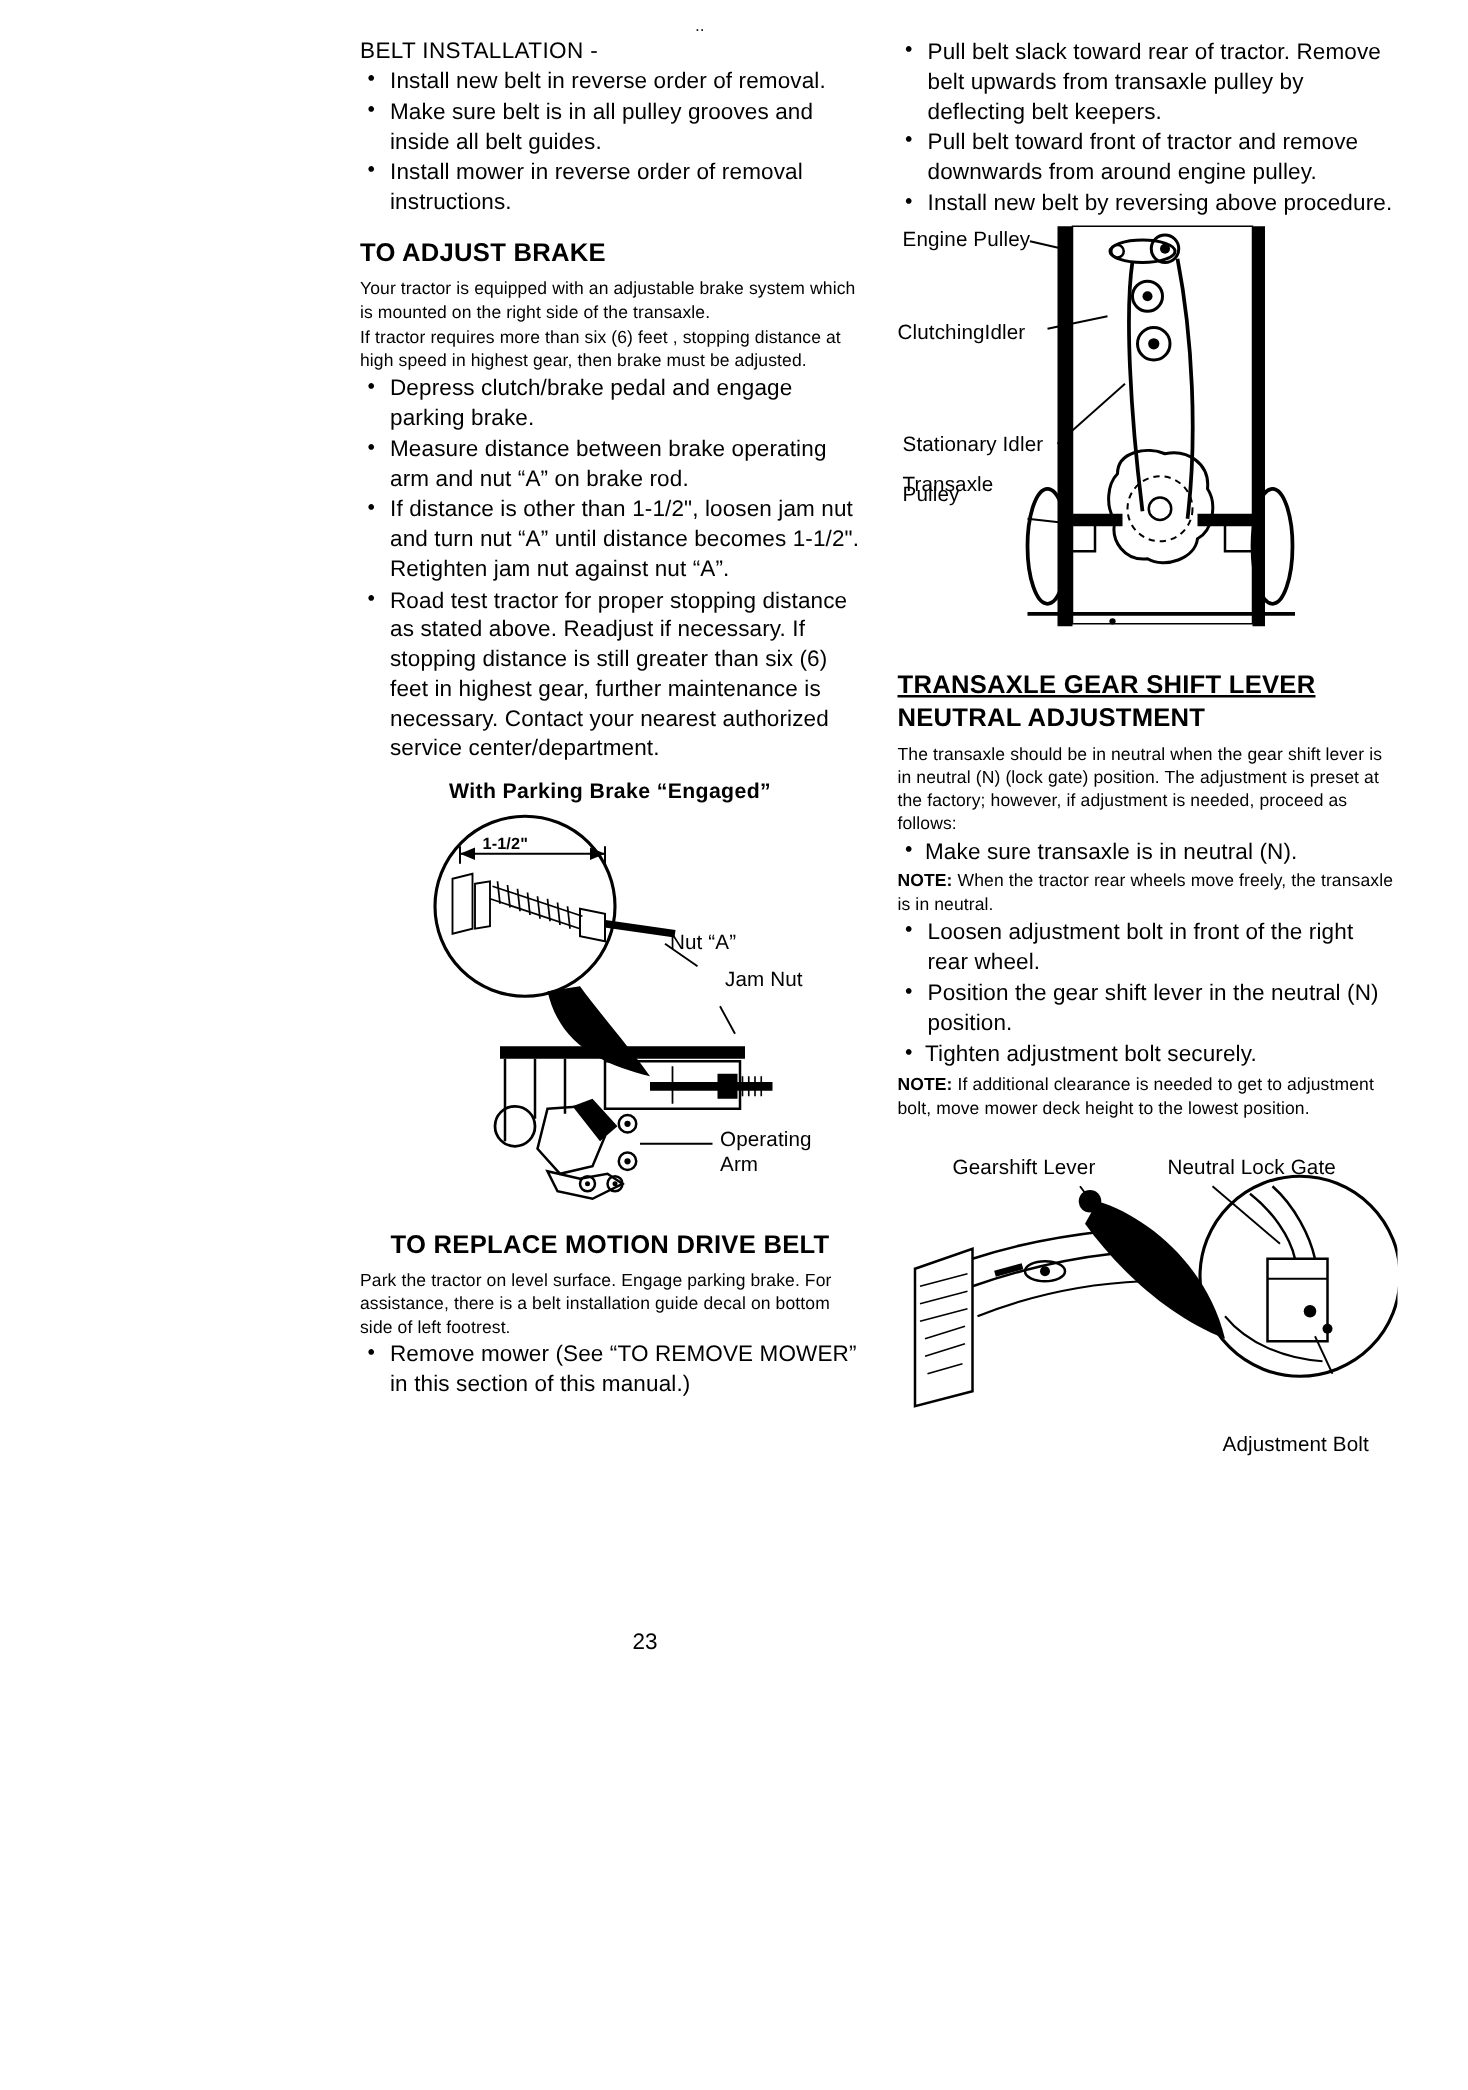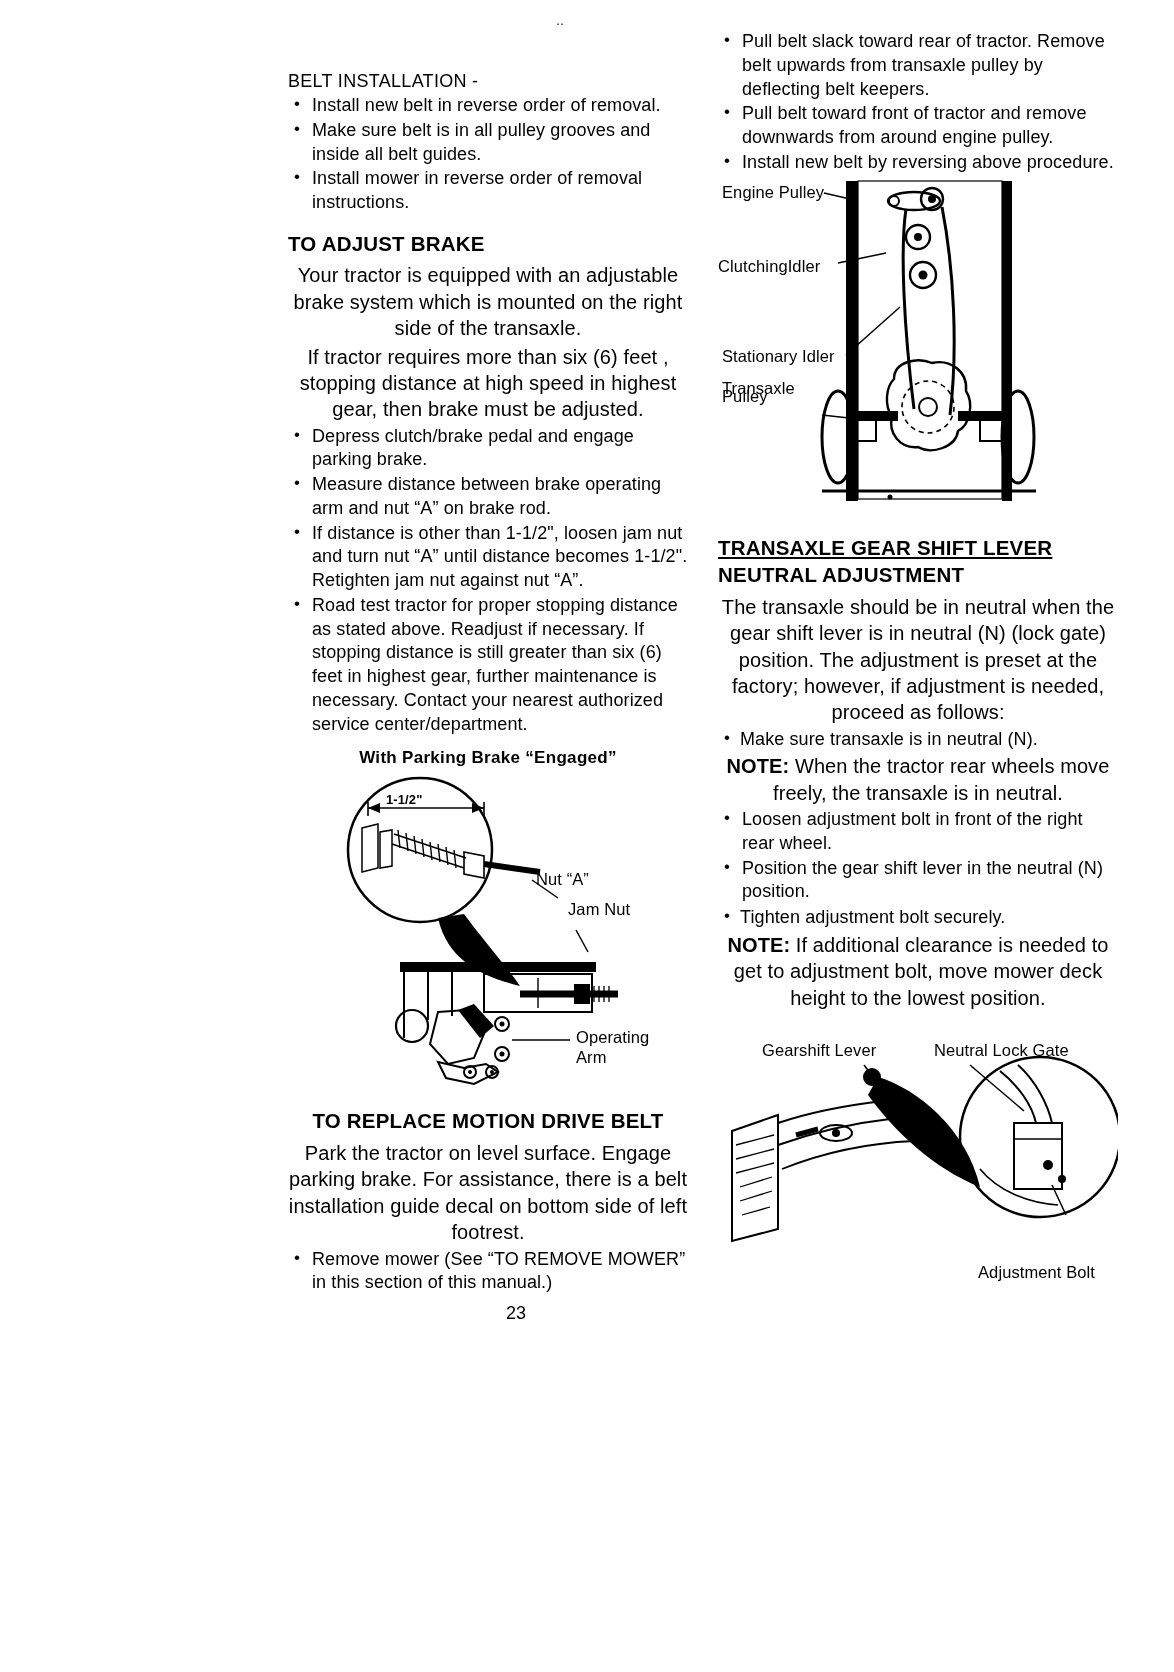--- a/index.html
+++ b/index.html
@@ -21,44 +21,42 @@
     width: 1174px;
     height: 1672px;
   }
   .col {
     position: absolute;
     top: 30px;
   }
   .col-left {
     left: 288px;
     width: 400px;
-    margin-top: 41px;
   }
   .col-right {
     left: 718px;
     width: 400px;
   }
   .sec-head {
     font-size: 20.5px;
     font-weight: bold;
     letter-spacing: 0.2px;
     margin: 16px 0 6px 0;
     line-height: 1.25;
   }
   .head-plain {
     font-size: 18px;
     letter-spacing: 0.3px;
     margin-bottom: 2px;
   }
   p.body {
-    font-size: 20px;
+    font-size: 14px;
     line-height: 1.32;
     margin: 0 0 2px 0;
     letter-spacing: 0.1px;
-    text-align: center;
   }
   ul.bul {
     list-style: none;
     margin: 0 0 2px 0;
     padding: 0;
   }
   ul.bul > li {
     position: relative;
     padding-left: 24px;
     font-size: 18px;
@@ -197,21 +195,21 @@
         <circle cx="182" cy="300" r="6" fill="none" stroke="#000" stroke-width="2"></circle>
         <circle cx="182" cy="300" r="2" fill="#000"></circle>
         <circle cx="204" cy="300" r="6" fill="none" stroke="#000" stroke-width="2"></circle>
         <circle cx="204" cy="300" r="2" fill="#000"></circle>
 
         <line x1="244" y1="108" x2="270" y2="126" stroke="#000" stroke-width="1.5"></line>
         <line x1="288" y1="158" x2="300" y2="180" stroke="#000" stroke-width="1.5"></line>
         <line x1="224" y1="268" x2="282" y2="268" stroke="#000" stroke-width="1.5"></line>
       </svg>
       <div class="label" style="left:248px; top:98px;">Nut “A”</div>
-      <div class="label" style="left:280px; top:128px;">Jam Nut</div>
+      <div class="label" style="left:292px; top:128px;">Jam Nut</div>
       <div class="label" style="left:288px; top:256px;">Operating</div>
       <div class="label" style="left:288px; top:276px;">Arm</div>
       <div class="label" style="left:98px; top:20px; font-size:13px; font-weight:bold;">1-1/2"</div>
     </div>
 
     <div class="sec-head" style="margin-top:6px;text-align:center;">TO REPLACE MOTION DRIVE BELT</div>
     <p class="body">Park the tractor on level surface.  Engage parking brake.  For assistance, there is a belt installation guide decal on bottom side of left footrest.</p>
     <ul class="bul">
       <li>Remove mower (See “TO REMOVE MOWER” in this section of this manual.)</li>
     </ul>

